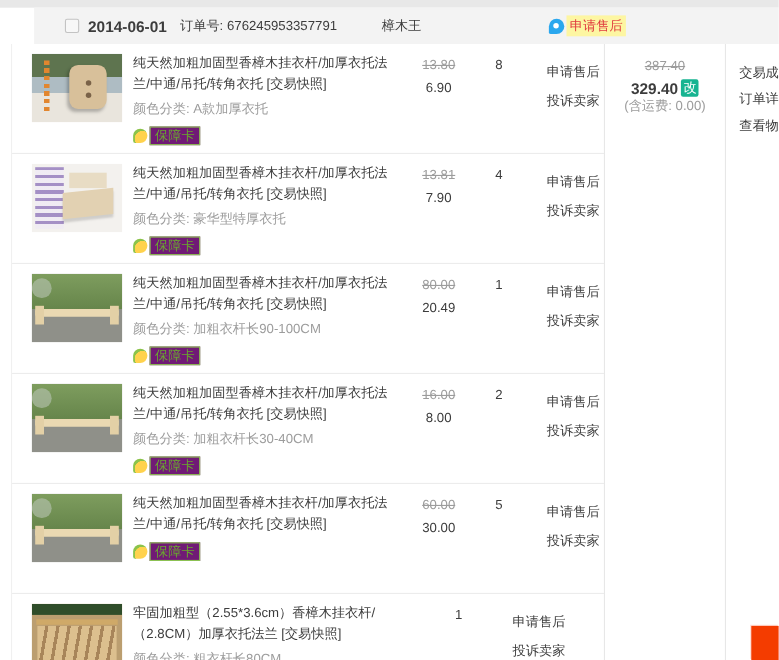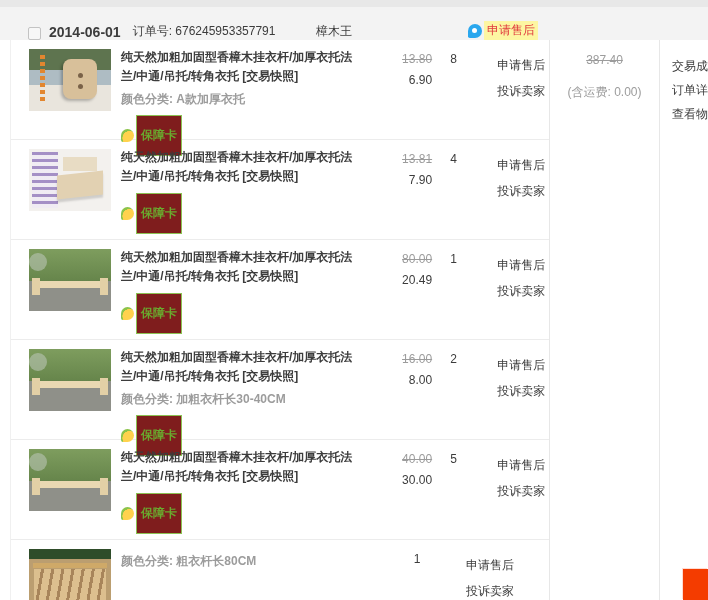--- a/index.html
+++ b/index.html
@@ -9,21 +9,21 @@
   }
   *{margin:0;padding:0;box-sizing:border-box;}
   html,body{width:708px;height:600px;}
   body{
     position:relative;overflow:hidden;background:#fff;
     font-family:"Liberation Sans","DejaVu Sans",sans-serif;
     font-size:12px;color:var(--text_dark);
   }
   
   .top-strip{height:7px;background:#e8e8e8;}
-  .order-header{height:33px;background:#f3f3f3;display:flex;align-items:flex-end;position:relative;}
+  .order-header{height:33px;background:#f3f3f3;display:flex;align-items:center;position:relative;margin-left:31px;}
   .chk{width:13px;height:13px;border:1px solid #c3c3c3;background:#f7f7f7;border-radius:2px;margin-left:28px;}
   .date{font-size:14px;font-weight:bold;margin-left:8px;}
   .ordno{margin-left:12px;}
   .seller{position:absolute;left:316px;}
   .contact-wrap{position:absolute;left:468px;display:flex;align-items:center;}
   .ww-icon{width:14px;height:14px;background:var(--wangwang_blue);border-radius:8px 8px 8px 2px;position:relative;margin-right:2px;}
   .ww-icon i{position:absolute;left:4px;top:4px;width:5px;height:5px;background:#fff;border-radius:50%;}
   .contact{background:var(--contact_bg);color:var(--contact_text);padding:1px 3px;}
   
   .order-body{position:absolute;top:40px;left:10px;right:0;bottom:-70px;display:flex;border-left:1px solid #f0f0f0;}
@@ -51,38 +51,38 @@
   .t3 .p1,.t4 .p1,.t5 .p1{top:0;left:0;right:0;height:52%;background:linear-gradient(180deg,#7e9d5e,#66854b);}
   .t3 .p2,.t4 .p2,.t5 .p2{left:0;top:6%;width:18px;height:30%;background:#b9c4b4;border-radius:50%;opacity:.6;}
   .t3 .p3,.t4 .p3,.t5 .p3{left:3px;right:3px;top:52%;height:7px;background:#ead9b2;border-radius:2px;}
   .t3 .p4,.t4 .p4,.t5 .p4{left:3px;top:46%;width:8px;height:17px;background:#e3d0a6;box-shadow:68px 0 0 #e3d0a6;}
   
   .t6{background:#bb9e70;}
   .t6 .p1{top:0;left:0;right:0;height:10px;background:#2f4d2a;}
   .t6 .p3{top:14px;left:4px;right:4px;height:5px;background:#cfa968;}
   .t6 .p4{top:20px;left:5px;right:5px;bottom:10px;background:repeating-linear-gradient(100deg,#dcbf8e 0 7px,#a8855a 7px 10px);}
   
-  .info{width:272px;margin-left:10px;padding-top:8px;font-weight:bold;}
+  .info{width:272px;margin-left:10px;padding-top:8px;}
   .title{line-height:19px;cursor:pointer;}
   .sku{margin-top:5px;color:var(--text_gray);}
   .badge-wrap{margin-top:7px;display:flex;align-items:center;cursor:pointer;}
   .sprout{width:13px;height:13px;border-radius:50% 50% 50% 2px;background:radial-gradient(circle at 65% 70%,#ffd24d 0 55%,#8bc34a 58%);margin-right:2px;}
-  .badge-box{border:1px solid var(--card_border);color:var(--card_green);background:#7f1d1d;padding:12px 4px;line-height:15px;font-size:12px;}
-  
-  .price{width:74px;text-align:right;padding-top:12px;}
+  .badge-box{border:1px solid var(--card_border);color:var(--card_green);background:#701a75;padding:0 4px;line-height:15px;font-size:12px;}
+  
+  .price{width:74px;text-align:center;padding-top:12px;}
   .price .orig{color:var(--text_gray);text-decoration:line-through;}
   .price .cur{margin-top:7px;}
   .qty{width:48px;text-align:center;padding-top:12px;}
   .iact{width:80px;padding:12px 0 0 18px;text-align:center;}
   .iact div{line-height:26px;cursor:pointer;}
   
   .tot-orig{color:var(--text_gray);text-decoration:line-through;}
   .tot-cur{margin-top:5px;font-size:14px;font-weight:bold;}
   .mod-badge{display:inline-block;background:var(--badge_green);color:#fff;font-size:12px;font-weight:normal;line-height:16px;padding:0 2px;border-radius:2px;margin-left:3px;vertical-align:1px;}
-  .shipping{margin-top:17px;color:var(--text_gray);}
+  .shipping{margin-top:0;color:var(--text_gray);}
   
   .col-actions div{line-height:24px;cursor:pointer;}
   
   .float-red{position:absolute;right:0;bottom:0;width:25px;height:31px;background:var(--float_red);box-shadow:-1px -1px 0 rgba(255,210,200,.8);}
 </style>
 </head>
 <body>
 
 <div class="top-strip"></div>
 
@@ -129,20 +129,21 @@
 
   <div class="row">
     <div class="thumb t2">
       <div class="ph p1"></div>
       <div class="ph p2"></div>
       <div class="ph p3"></div>
       <div class="ph p4"></div>
     </div>
     <div class="info">
       <div class="title">纯天然加粗加固型香樟木挂衣杆/加厚衣托法兰/中通/吊托/转角衣托 [交易快照]</div>
+      <div class="sku"><span>颜色分类:</span> <span>豪华型特厚衣托</span></div>
       <div class="badge-wrap">
         <span class="sprout"></span>
         <span class="badge-box">保障卡</span>
       </div>
     </div>
     <div class="price">
       <div class="orig">13.81</div>
       <div class="cur">7.90</div>
     </div>
     <div class="qty">4</div>
@@ -154,20 +155,21 @@
 
   <div class="row">
     <div class="thumb t3">
       <div class="ph p1"></div>
       <div class="ph p2"></div>
       <div class="ph p3"></div>
       <div class="ph p4"></div>
     </div>
     <div class="info">
       <div class="title">纯天然加粗加固型香樟木挂衣杆/加厚衣托法兰/中通/吊托/转角衣托 [交易快照]</div>
+      <div class="sku"><span>颜色分类:</span> <span>加粗衣杆长90-100CM</span></div>
       <div class="badge-wrap">
         <span class="sprout"></span>
         <span class="badge-box">保障卡</span>
       </div>
     </div>
     <div class="price">
       <div class="orig">80.00</div>
       <div class="cur">20.49</div>
     </div>
     <div class="qty">1</div>
@@ -211,51 +213,53 @@
       <div class="ph p4"></div>
     </div>
     <div class="info">
       <div class="title">纯天然加粗加固型香樟木挂衣杆/加厚衣托法兰/中通/吊托/转角衣托 [交易快照]</div>
       <div class="badge-wrap">
         <span class="sprout"></span>
         <span class="badge-box">保障卡</span>
       </div>
     </div>
     <div class="price">
-      <div class="orig">40.00</div>
+      <div class="orig">60.00</div>
       <div class="cur">30.00</div>
     </div>
     <div class="qty">5</div>
     <div class="iact">
       <div>申请售后</div>
       <div>投诉卖家</div>
     </div>
   </div>
 
   <div class="row">
     <div class="thumb t6">
       <div class="ph p1"></div>
 
       <div class="ph p3"></div>
       <div class="ph p4"></div>
     </div>
     <div class="info">
+      <div class="title">牢固加粗型（2.55*3.6cm）香樟木挂衣杆/（2.8CM）加厚衣托法兰 [交易快照]</div>
       <div class="sku"><span>颜色分类:</span> <span>粗衣杆长80CM</span></div>
 
     </div>
     <div class="qty">1</div>
     <div class="iact">
       <div>申请售后</div>
       <div>投诉卖家</div>
     </div>
   </div>
 </div>
 
   <div class="col-total">
     <div class="tot-orig">387.40</div>
+    <div class="tot-cur"><span>329.40</span><span class="mod-badge">改</span></div>
     <div class="shipping">(含运费: 0.00)</div>
   </div>
 
   <div class="col-actions">
     <div>交易成</div>
     <div>订单详</div>
     <div>查看物</div>
   </div>
 </div>
 

